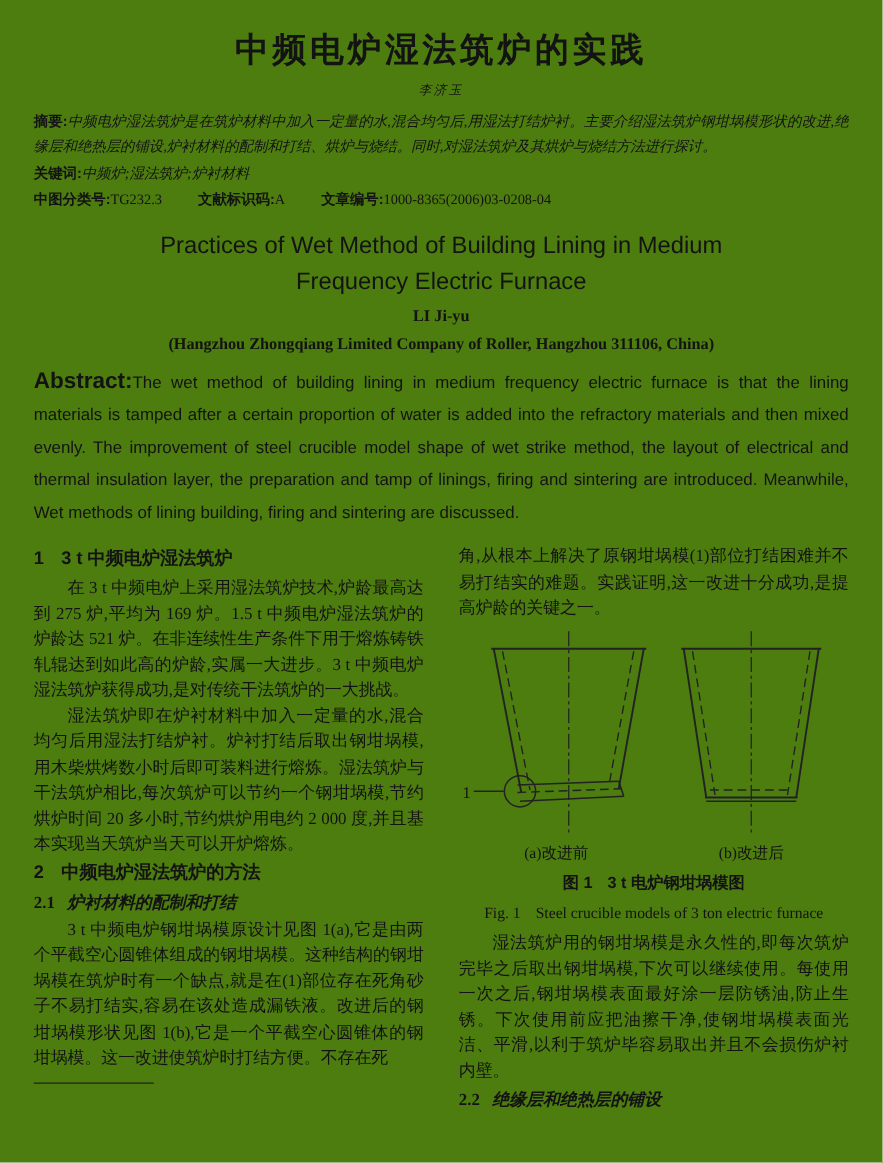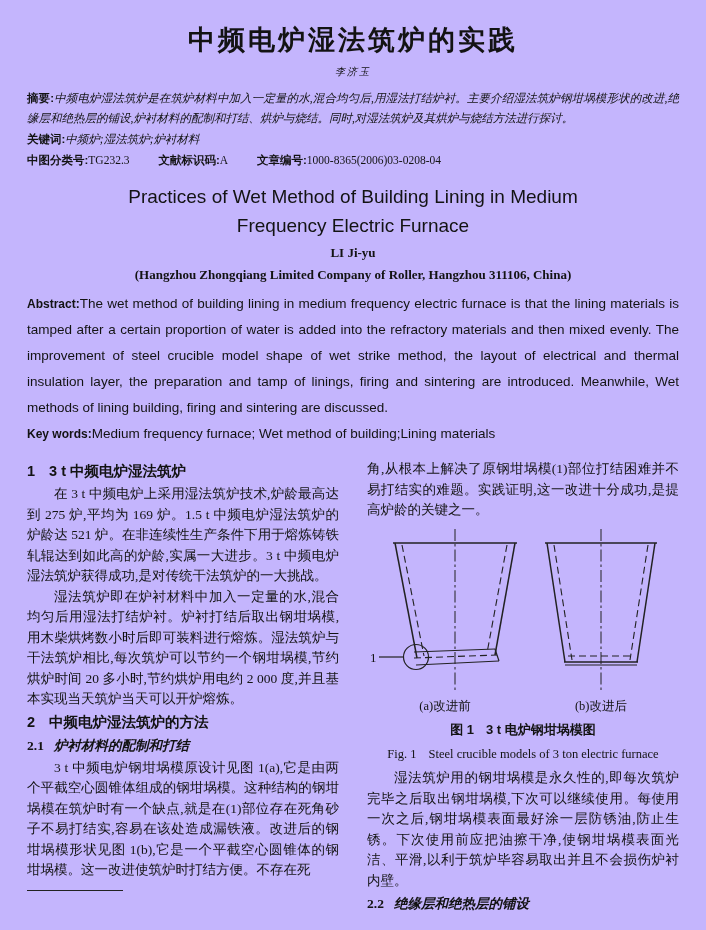--- a/index.html
+++ b/index.html
@@ -1,17 +1,17 @@
 <!DOCTYPE html>
 <html><head>
 <meta charset="utf-8">
 <style>
   html,body{margin:0;padding:0;background:#e9e9e6;}
   .page{
-    width:706px;height:930px;margin:0 auto;background:#c4b5fd;color:#131313;
+    width:706px;height:930px;margin:0 auto;background:#4d7c0f;color:#131313;
     font-family:"Liberation Serif","DejaVu Serif",serif;
     overflow:hidden;position:relative;box-sizing:border-box;padding-top:24px;
   }
   .center{text-align:center;}
   .title-cn{
     font-family:"Liberation Sans","DejaVu Sans",sans-serif;
     font-weight:bold;font-size:27px;letter-spacing:3px;line-height:32px;
   }
   .author-cn{font-size:10px;margin-top:9px;font-style:italic;letter-spacing:2px;}
   .affil-cn{font-size:14px;margin-top:7px;}
@@ -23,21 +23,21 @@
   .title-en{
     font-family:"Liberation Sans","DejaVu Sans",sans-serif;font-weight:normal;
     font-size:19px;line-height:29px;margin-top:12px;
   }
   .author-en{font-size:13px;font-weight:bold;margin-top:5px;}
   .affil-en{font-size:13px;font-weight:bold;margin-top:6px;}
   .abs-en{
     width:652px;margin:8px auto 0;font-family:"Liberation Sans","DejaVu Sans",sans-serif;
     font-size:13.5px;line-height:26px;text-align:justify;
   }
-  .abs-en .blabel{font-size:12px;}
+  .abs-en .blabel{font-size:18px;}
   .kw-en{margin-top:0;}
   .columns{display:flex;gap:28px;width:652px;margin:12px auto 0;}
   .col{width:312px;font-size:13.5px;line-height:20.5px;text-align:justify;}
   .col p{margin:0;text-indent:2em;}
   .col p.noindent{text-indent:0;}
   h3.sec{
     font-family:"Liberation Sans","DejaVu Sans",sans-serif;
     font-size:14.5px;font-weight:bold;margin:2px 0;line-height:21px;text-align:left;
   }
   h4.subsec{font-size:13.5px;font-weight:bold;font-style:italic;margin:2px 0;line-height:21px;text-align:left;}
@@ -81,21 +81,20 @@
   </div>
 
   <div class="center title-en">
     <div>Practices of Wet Method of Building Lining in Medium</div>
     <div>Frequency Electric Furnace</div>
   </div>
   <div class="center author-en">LI Ji-yu</div>
   <div class="center affil-en">(Hangzhou Zhongqiang Limited Company of Roller, Hangzhou 311106, China)</div>
 
   <div class="abs-en"><span class="blabel">Abstract:</span><span>The wet method of building lining in medium frequency electric furnace is that the lining materials is tamped after a certain proportion of water is added into the refractory materials and then mixed evenly. The improvement of steel crucible model shape of wet strike method, the layout of electrical and thermal insulation layer, the preparation and tamp of linings, firing and sintering are introduced. Meanwhile, Wet methods of lining building, firing and sintering are discussed.</span></div>
-  <div class="abs-en kw-en"><span class="blabel">Key words:</span><span>Medium frequency furnace; Wet method of building;Lining materials</span></div>
 
   <div class="columns">
 
     <div class="col">
       <h3 class="sec"><span class="sec-num">1</span><span>3 t 中频电炉湿法筑炉</span></h3>
       <p>在 3 t 中频电炉上采用湿法筑炉技术,炉龄最高达到 275 炉,平均为 169 炉。1.5 t 中频电炉湿法筑炉的炉龄达 521 炉。在非连续性生产条件下用于熔炼铸铁轧辊达到如此高的炉龄,实属一大进步。3 t 中频电炉湿法筑炉获得成功,是对传统干法筑炉的一大挑战。</p>
       <p>湿法筑炉即在炉衬材料中加入一定量的水,混合均匀后用湿法打结炉衬。炉衬打结后取出钢坩埚模,用木柴烘烤数小时后即可装料进行熔炼。湿法筑炉与干法筑炉相比,每次筑炉可以节约一个钢坩埚模,节约烘炉时间 20 多小时,节约烘炉用电约 2 000 度,并且基本实现当天筑炉当天可以开炉熔炼。</p>
       <h3 class="sec"><span class="sec-num">2</span><span>中频电炉湿法筑炉的方法</span></h3>
       <h4 class="subsec"><span class="subsec-num">2.1</span><span>炉衬材料的配制和打结</span></h4>
       <p>3 t 中频电炉钢坩埚模原设计见图 1(a),它是由两个平截空心圆锥体组成的钢坩埚模。这种结构的钢坩埚模在筑炉时有一个缺点,就是在(1)部位存在死角砂子不易打结实,容易在该处造成漏铁液。改进后的钢坩埚模形状见图 1(b),它是一个平截空心圆锥体的钢坩埚模。这一改进使筑炉时打结方便。不存在死</p>

